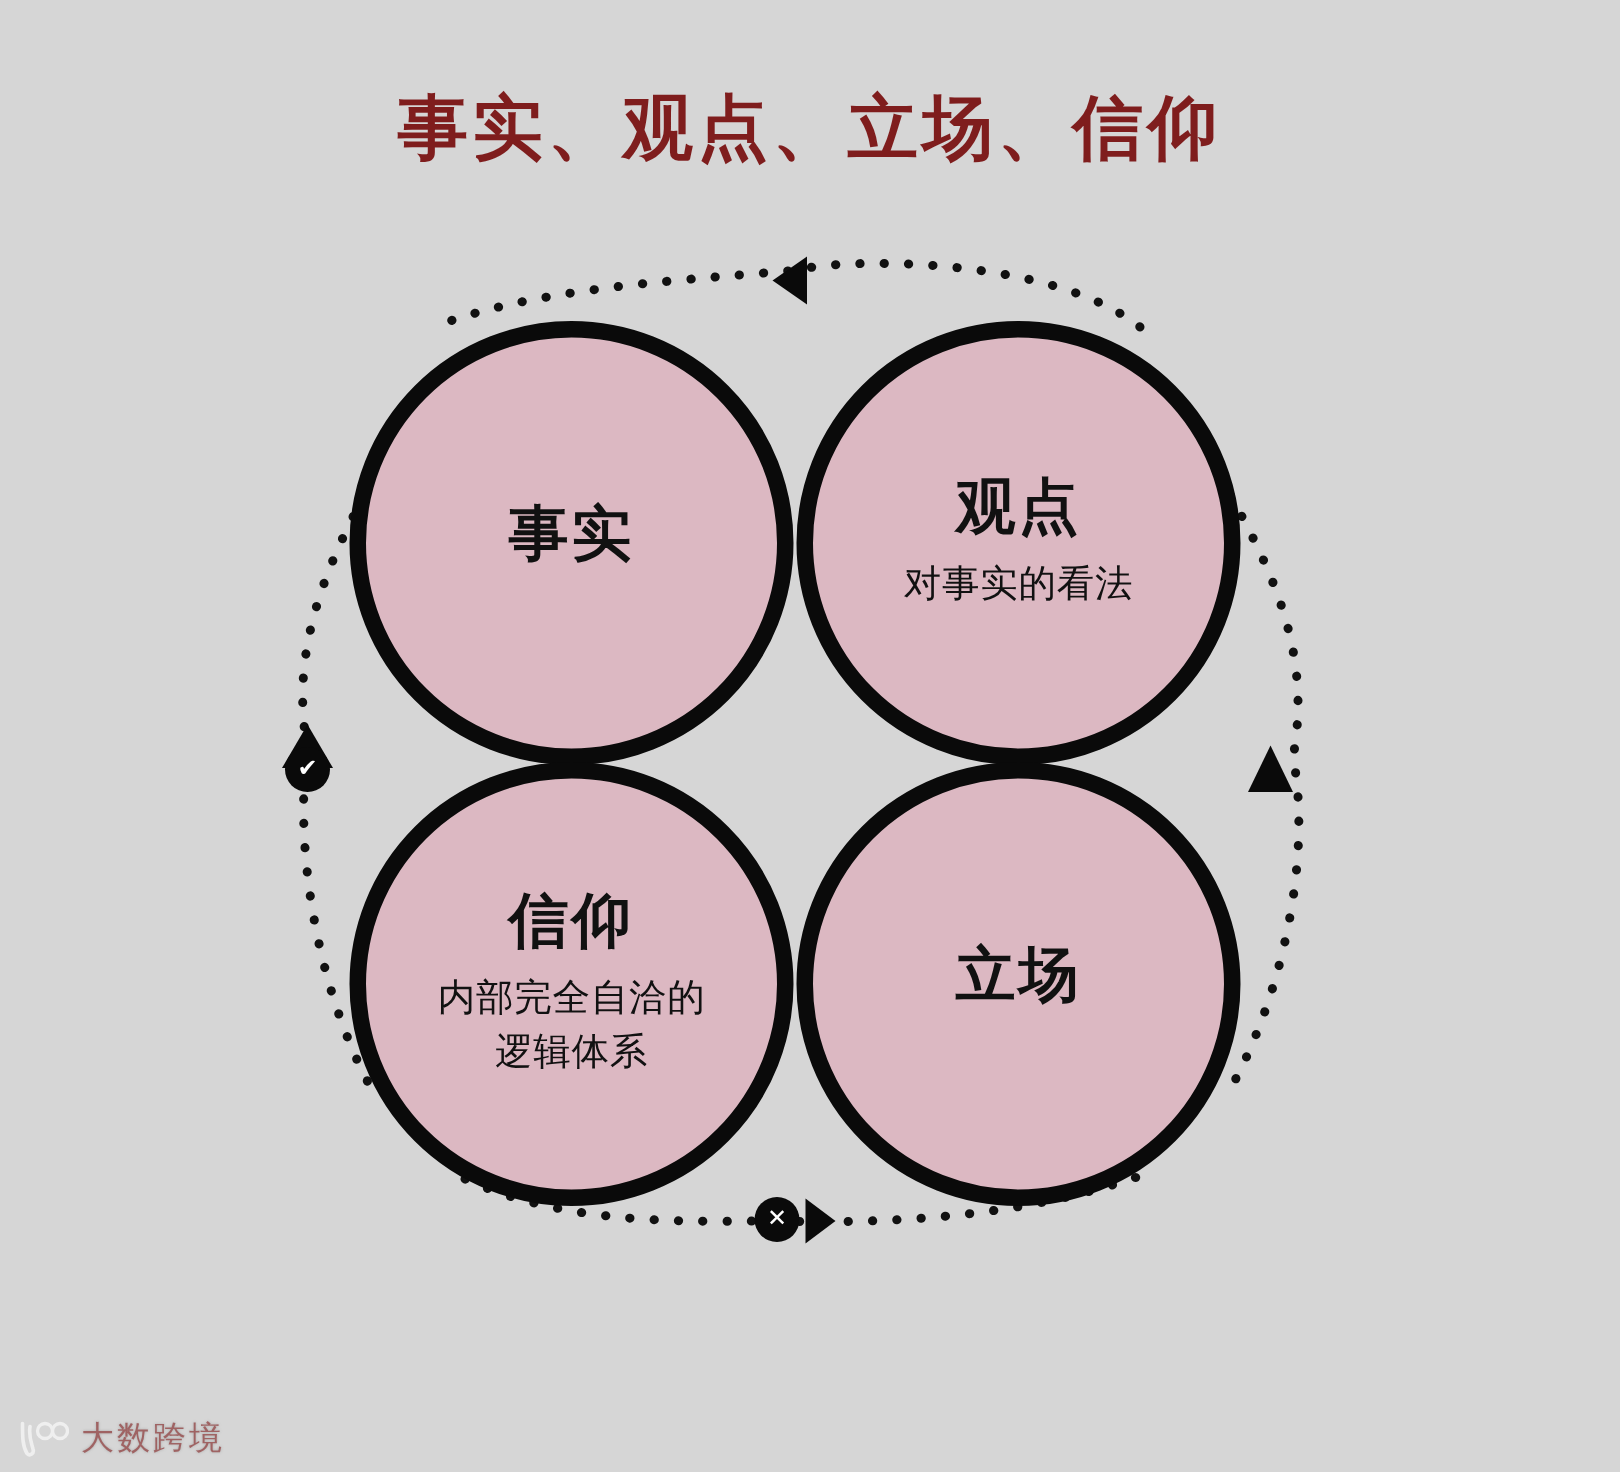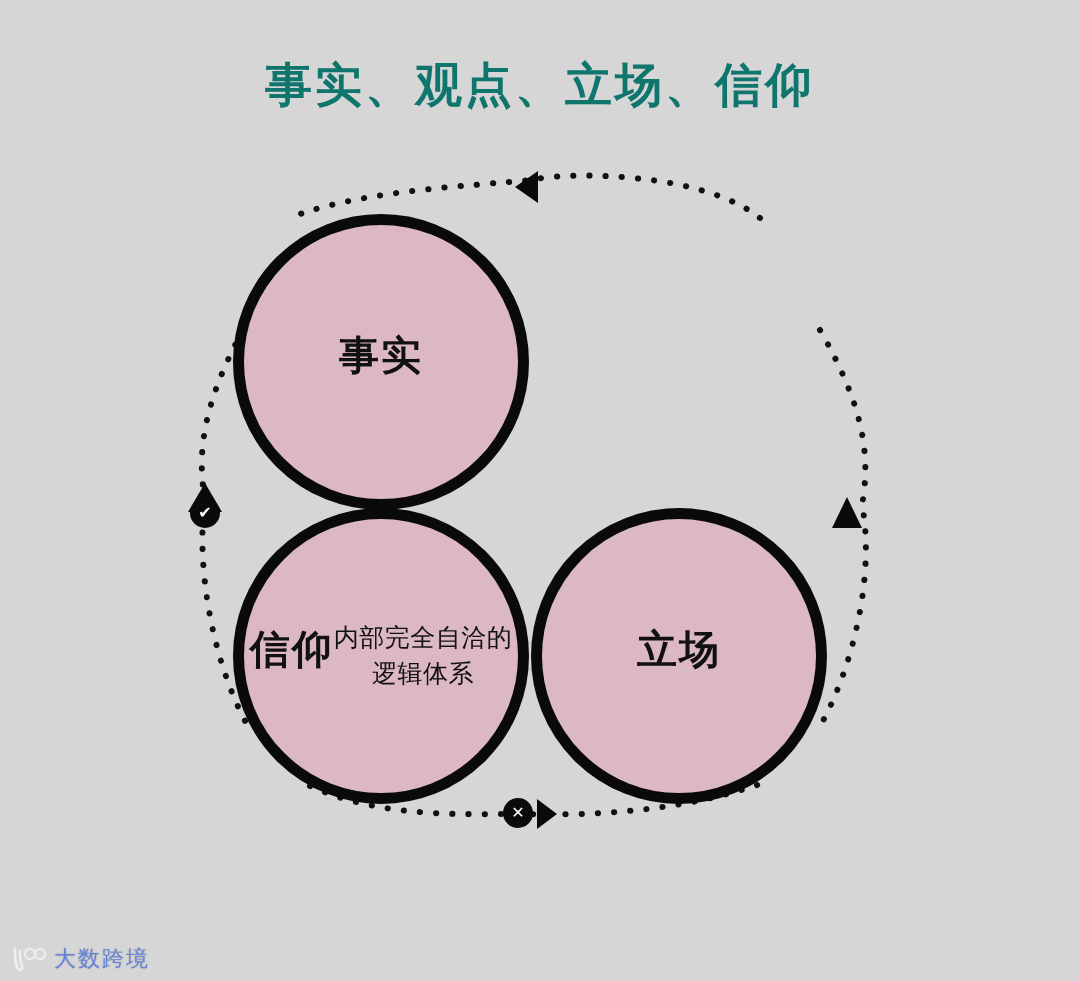--- a/index.html
+++ b/index.html
@@ -25,21 +25,21 @@
   
   .page-title {
     position: absolute;
     top: 54px;
     left: 0;
     width: 1080px;
     text-align: center;
     font-size: 47px;
     font-weight: bold;
     letter-spacing: 3px;
-    color: #0f766e;
+    color: #7f1d1d;
     font-family: "Liberation Serif", "DejaVu Serif", serif;
     white-space: nowrap;
   }
 
   
   .diagram {
     position: absolute;
     left: 0;
     top: 0;
     width: 1080px;
@@ -57,20 +57,21 @@
   
   .node {
     position: absolute;
     width: 296px;
     height: 296px;
     border-radius: 50%;
     background: #dcb8c2;
     border: 11px solid #0a0a0a;
     box-sizing: border-box;
     display: flex;
+    flex-direction: column;
     align-items: center;
     justify-content: center;
     text-align: center;
     color: #111;
   }
   .node-tl { left: 233px; top: 214px; }
   .node-tr { left: 531px; top: 214px; }
   .node-bl { left: 233px; top: 508px; }
   .node-br { left: 531px; top: 508px; gap: 44px; }
 
@@ -125,21 +126,21 @@
     left: 12px;
     top: 944px;
     display: flex;
     align-items: center;
     gap: 8px;
     opacity: 0.62;
   }
   .wm-logo { width: 34px; height: 26px; display: block; }
   .wm-text {
     font-size: 22px;
-    color: #1d4ed8;
+    color: #7f1d1d;
     letter-spacing: 2px;
     font-family: "Liberation Sans", "DejaVu Sans", sans-serif;
     text-shadow: 0 0 2px rgba(120,120,120,0.8);
   }
 </style>
 </head>
 <body>
 
 <div class="stage">
 
@@ -160,20 +161,24 @@
       <polygon points="538,171 538,203 515,187" fill="#0a0a0a"></polygon>
       <polygon points="832,528 862,528 847,497" fill="#0a0a0a"></polygon>
       <polygon points="188,512 222,512 205,483" fill="#0a0a0a"></polygon>
       <polygon points="537,799 537,829 557,814" fill="#0a0a0a"></polygon>
     </svg>
 
     <div class="node node-tl">
       <div class="node-title">事实</div>
     </div>
 
+    <div class="node node-tr">
+      <div class="node-title">观点</div>
+      <div class="node-desc">对事实的看法</div>
+    </div>
 
     <div class="node node-bl">
       <div class="node-title">信仰</div>
       <div class="node-desc">内部完全自洽的
 逻辑体系</div>
     </div>
 
     <div class="node node-br">
       <div class="node-title">立场</div>
     </div>

